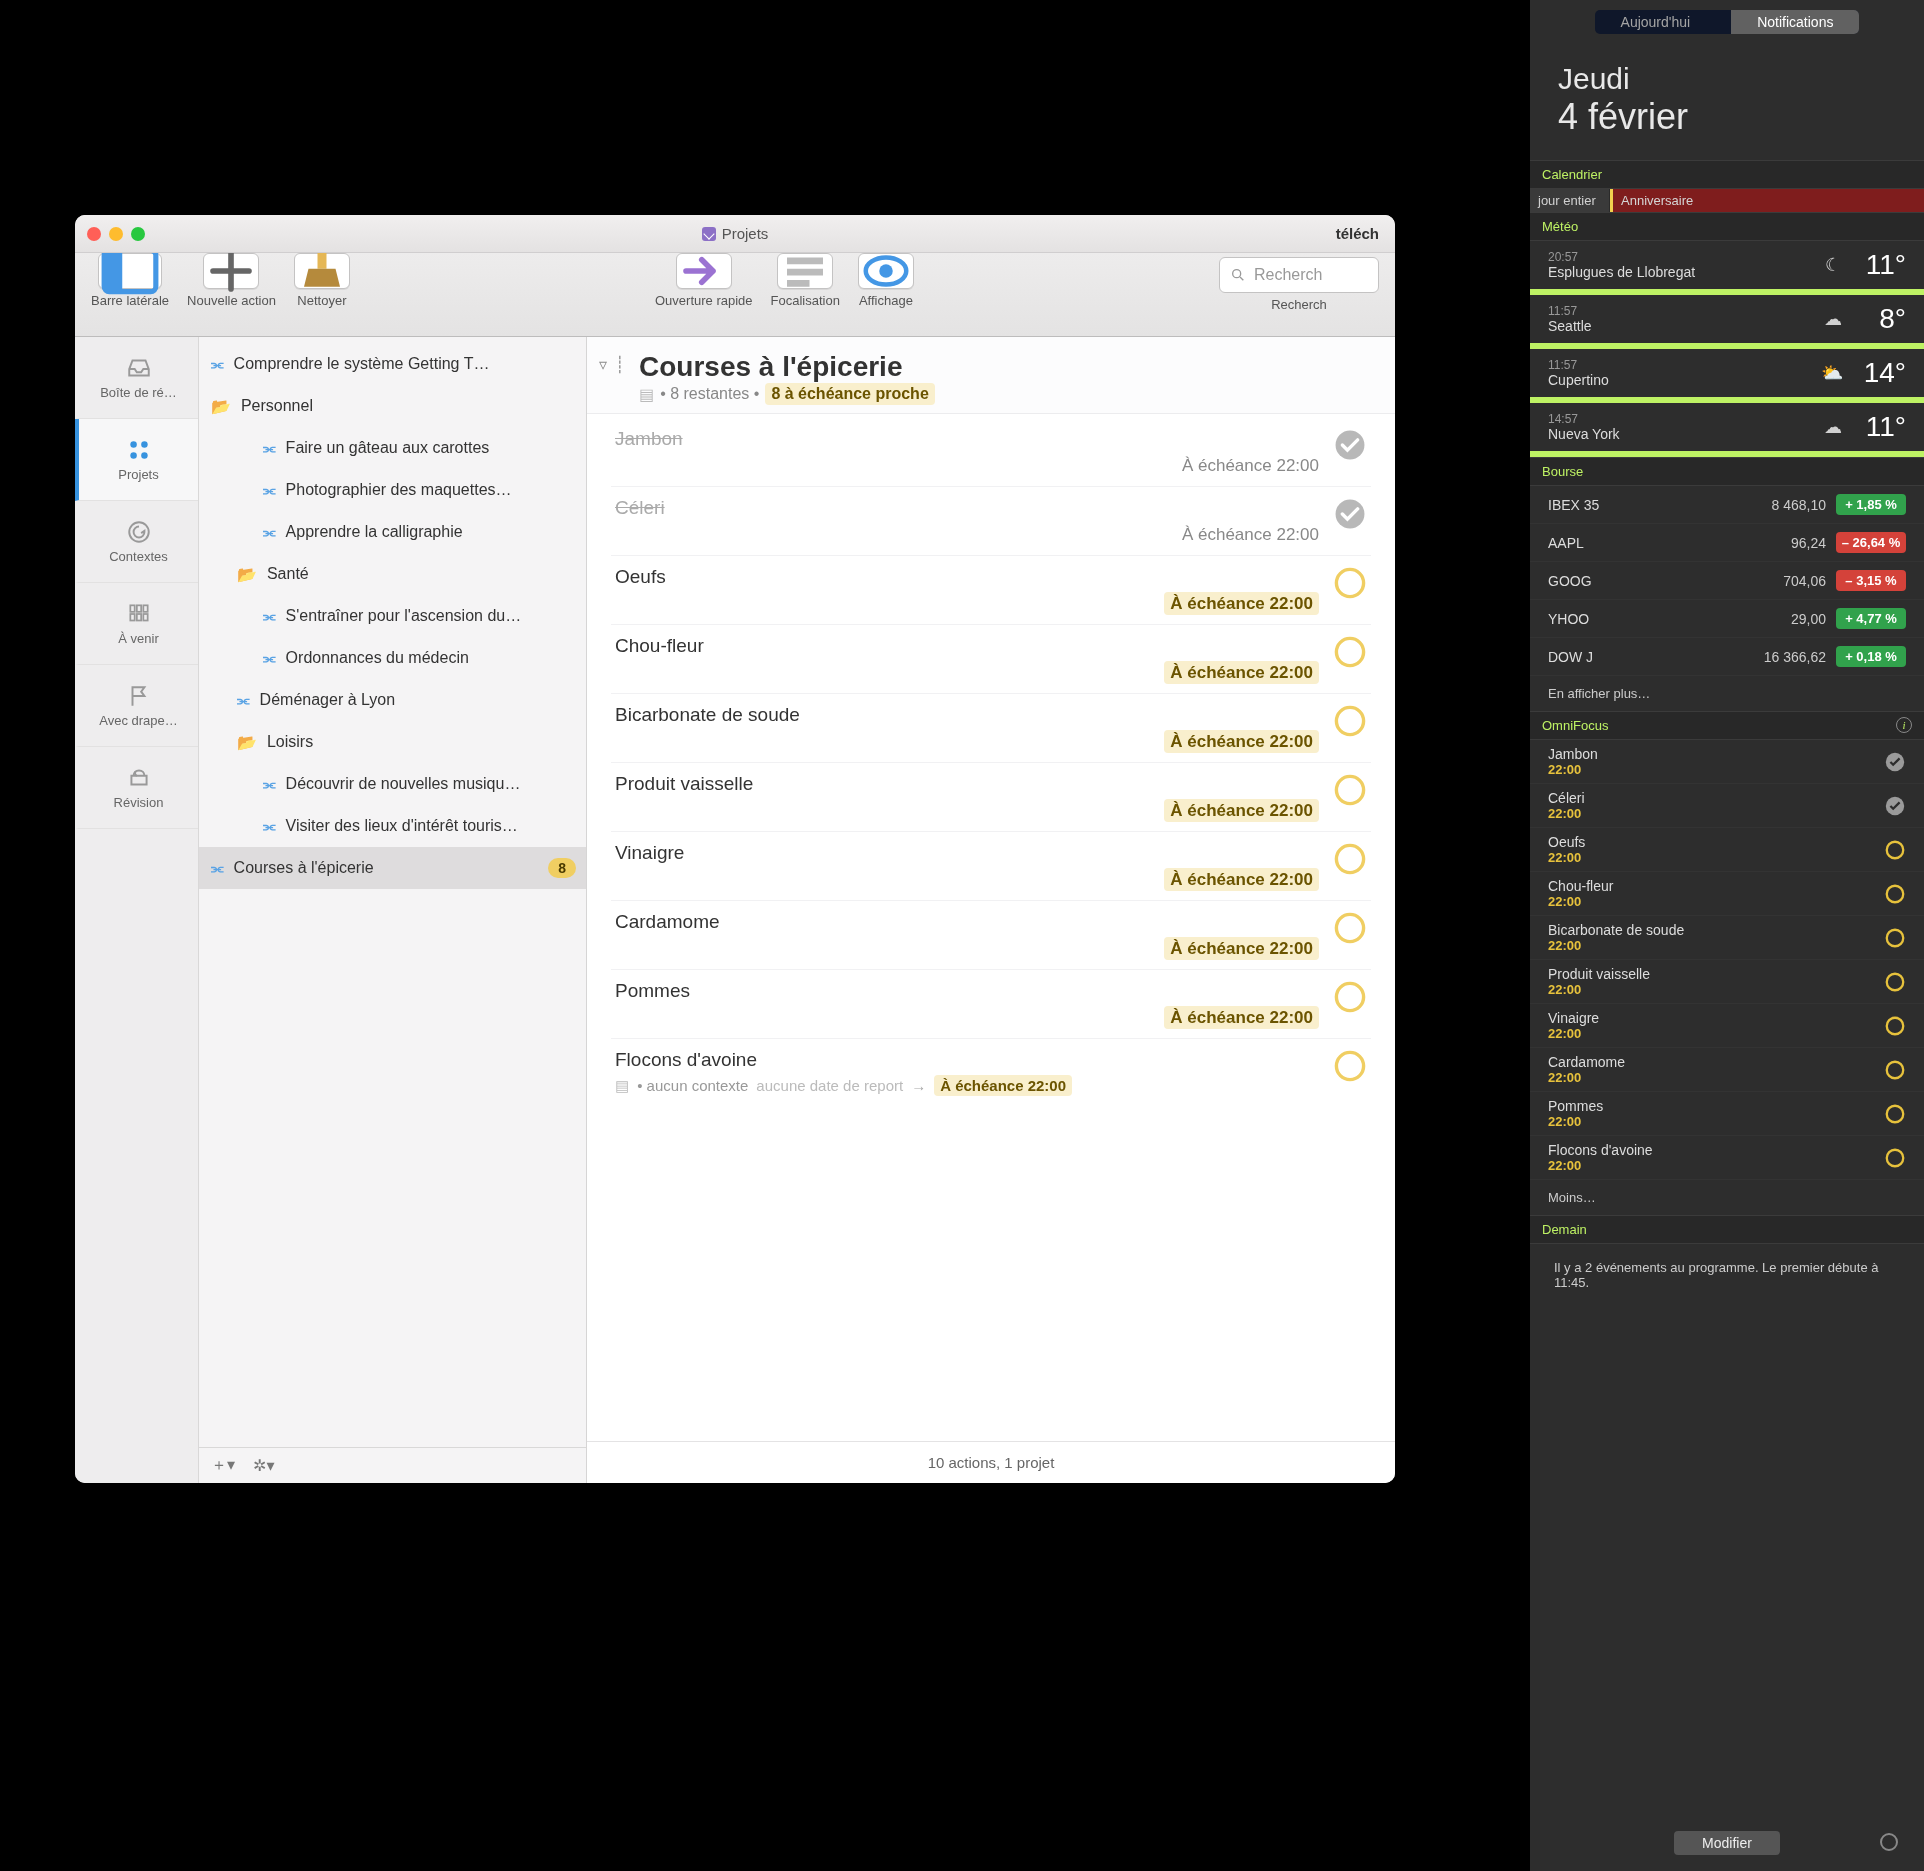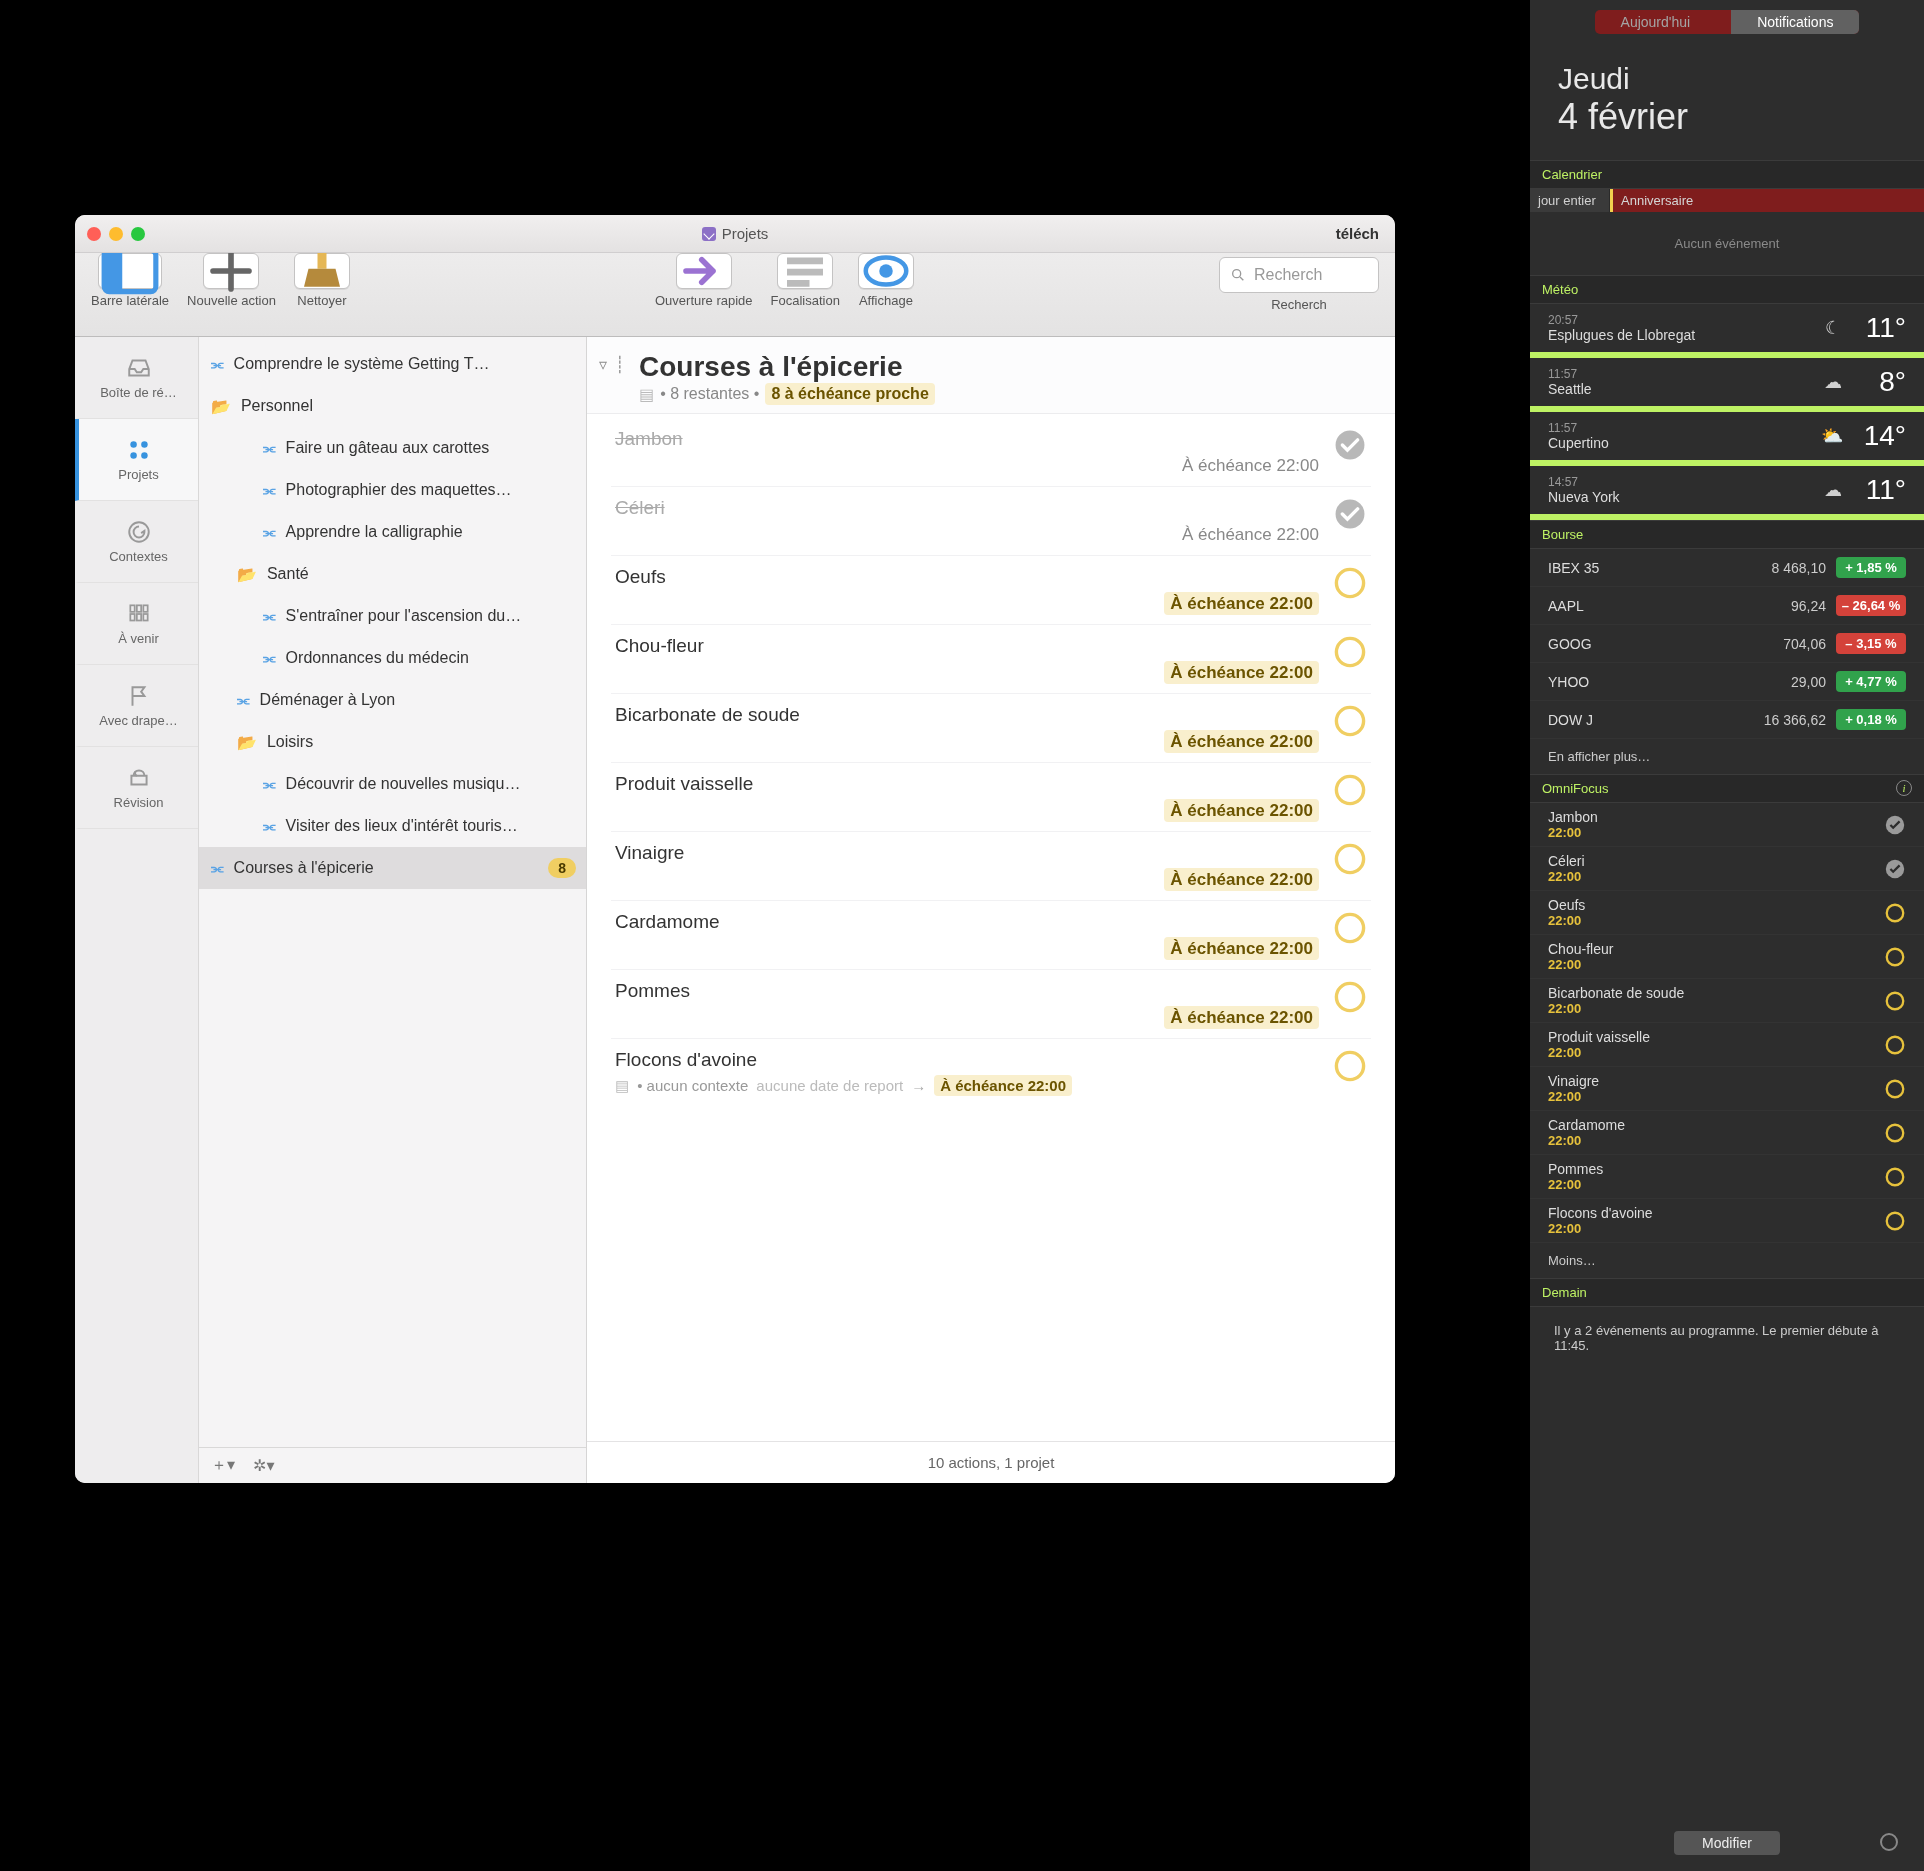--- a/index.html
+++ b/index.html
@@ -121,21 +121,21 @@
 .chk svg{width:100%;height:100%;}
 .cfooter{height:42px;border-top:1px solid #e4e3e4;display:flex;align-items:center;justify-content:center;font-size:15px;color:#666;}
 
 .nc{
   position:absolute;top:0;right:0;width:394px;height:1871px;
   background:var(--nc-bg);color:var(--nc-text);font-size:14px;
   display:flex;flex-direction:column;
   box-shadow:-5px 0 20px rgba(0,0,0,.6);
 }
 .nc-tabs{display:flex;justify-content:center;padding:10px 0 14px;}
-.nc-seg{display:flex;background:#7f1d1d;border-radius:5px;overflow:hidden;gap:15px;}
+.nc-seg{display:flex;background:#0f172a;border-radius:5px;overflow:hidden;gap:15px;}
 .nc-seg div{padding:4px 26px;font-size:14px;color:#a4a4a4;}
 .nc-seg div.act{background:#616161;color:#fff;}
 .nc-date{padding:14px 28px 22px;}
 .nc-day{font-size:30px;color:#e8e8e8;font-weight:300;}
 .nc-daynum{font-size:36px;color:#e8e8e8;font-weight:300;}
 .nc-sec{border-top:1px solid #3b3b3b;}
 .nc-sec-h{background:#282828;padding:6px 12px;font-size:13px;color:#bef264;border-bottom:1px solid #3b3b3b;position:relative;}
 .nc-sec-h .info{position:absolute;right:12px;top:5px;width:16px;height:16px;border:1px solid #888;border-radius:50%;display:flex;align-items:center;justify-content:center;font-size:11px;font-style:italic;font-family:serif;}
 .nc-cal-row{display:flex;font-size:13px;}
 .nc-cal-allday{background:#3a3a3a;padding:4px 8px;border-right:1px solid #2a2a2a;width:80px;}
@@ -496,21 +496,20 @@
     <div class="nc-day">Jeudi</div>
     <div class="nc-daynum">4 février</div>
   </div>
 
   <div class="nc-sec">
     <div class="nc-sec-h">Calendrier</div>
     <div class="nc-cal-row">
       <div class="nc-cal-allday">jour entier</div>
       <div class="nc-cal-ev">Anniversaire</div>
     </div>
-    <div class="nc-noev">Aucun événement</div>
   </div>
 
   <div class="nc-sec nc-weather">
     <div class="nc-sec-h">Météo</div>
     <div id="weather-rows">
           <div class="nc-wrow">
             <div style="flex:1">
               <div class="nc-wtime">20:57</div>
               <div class="nc-wcity">Esplugues de Llobregat</div>
             </div>

